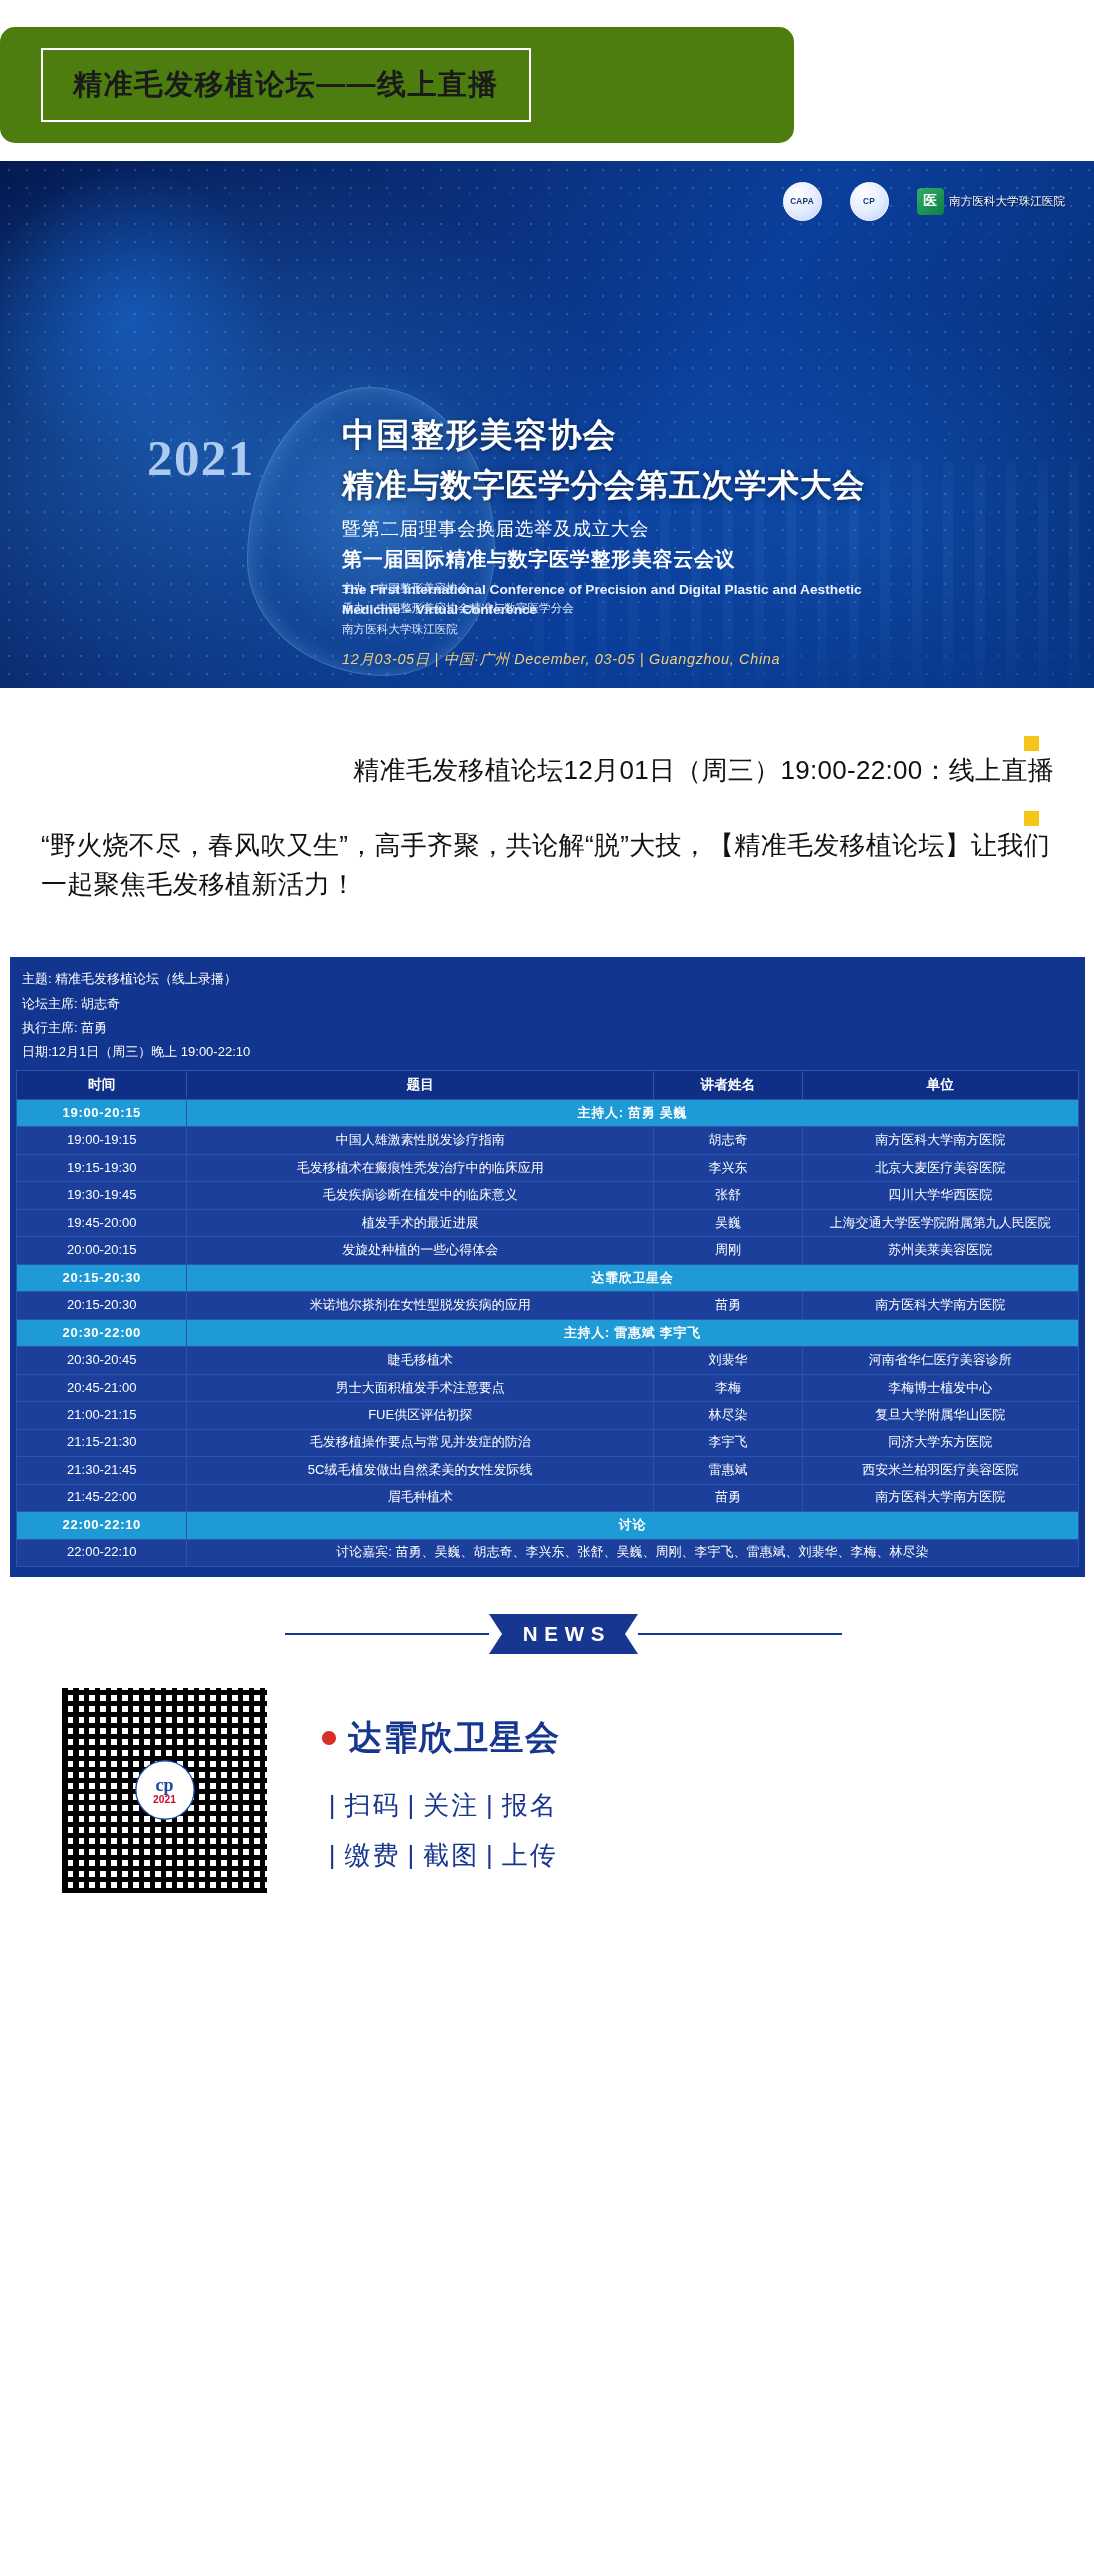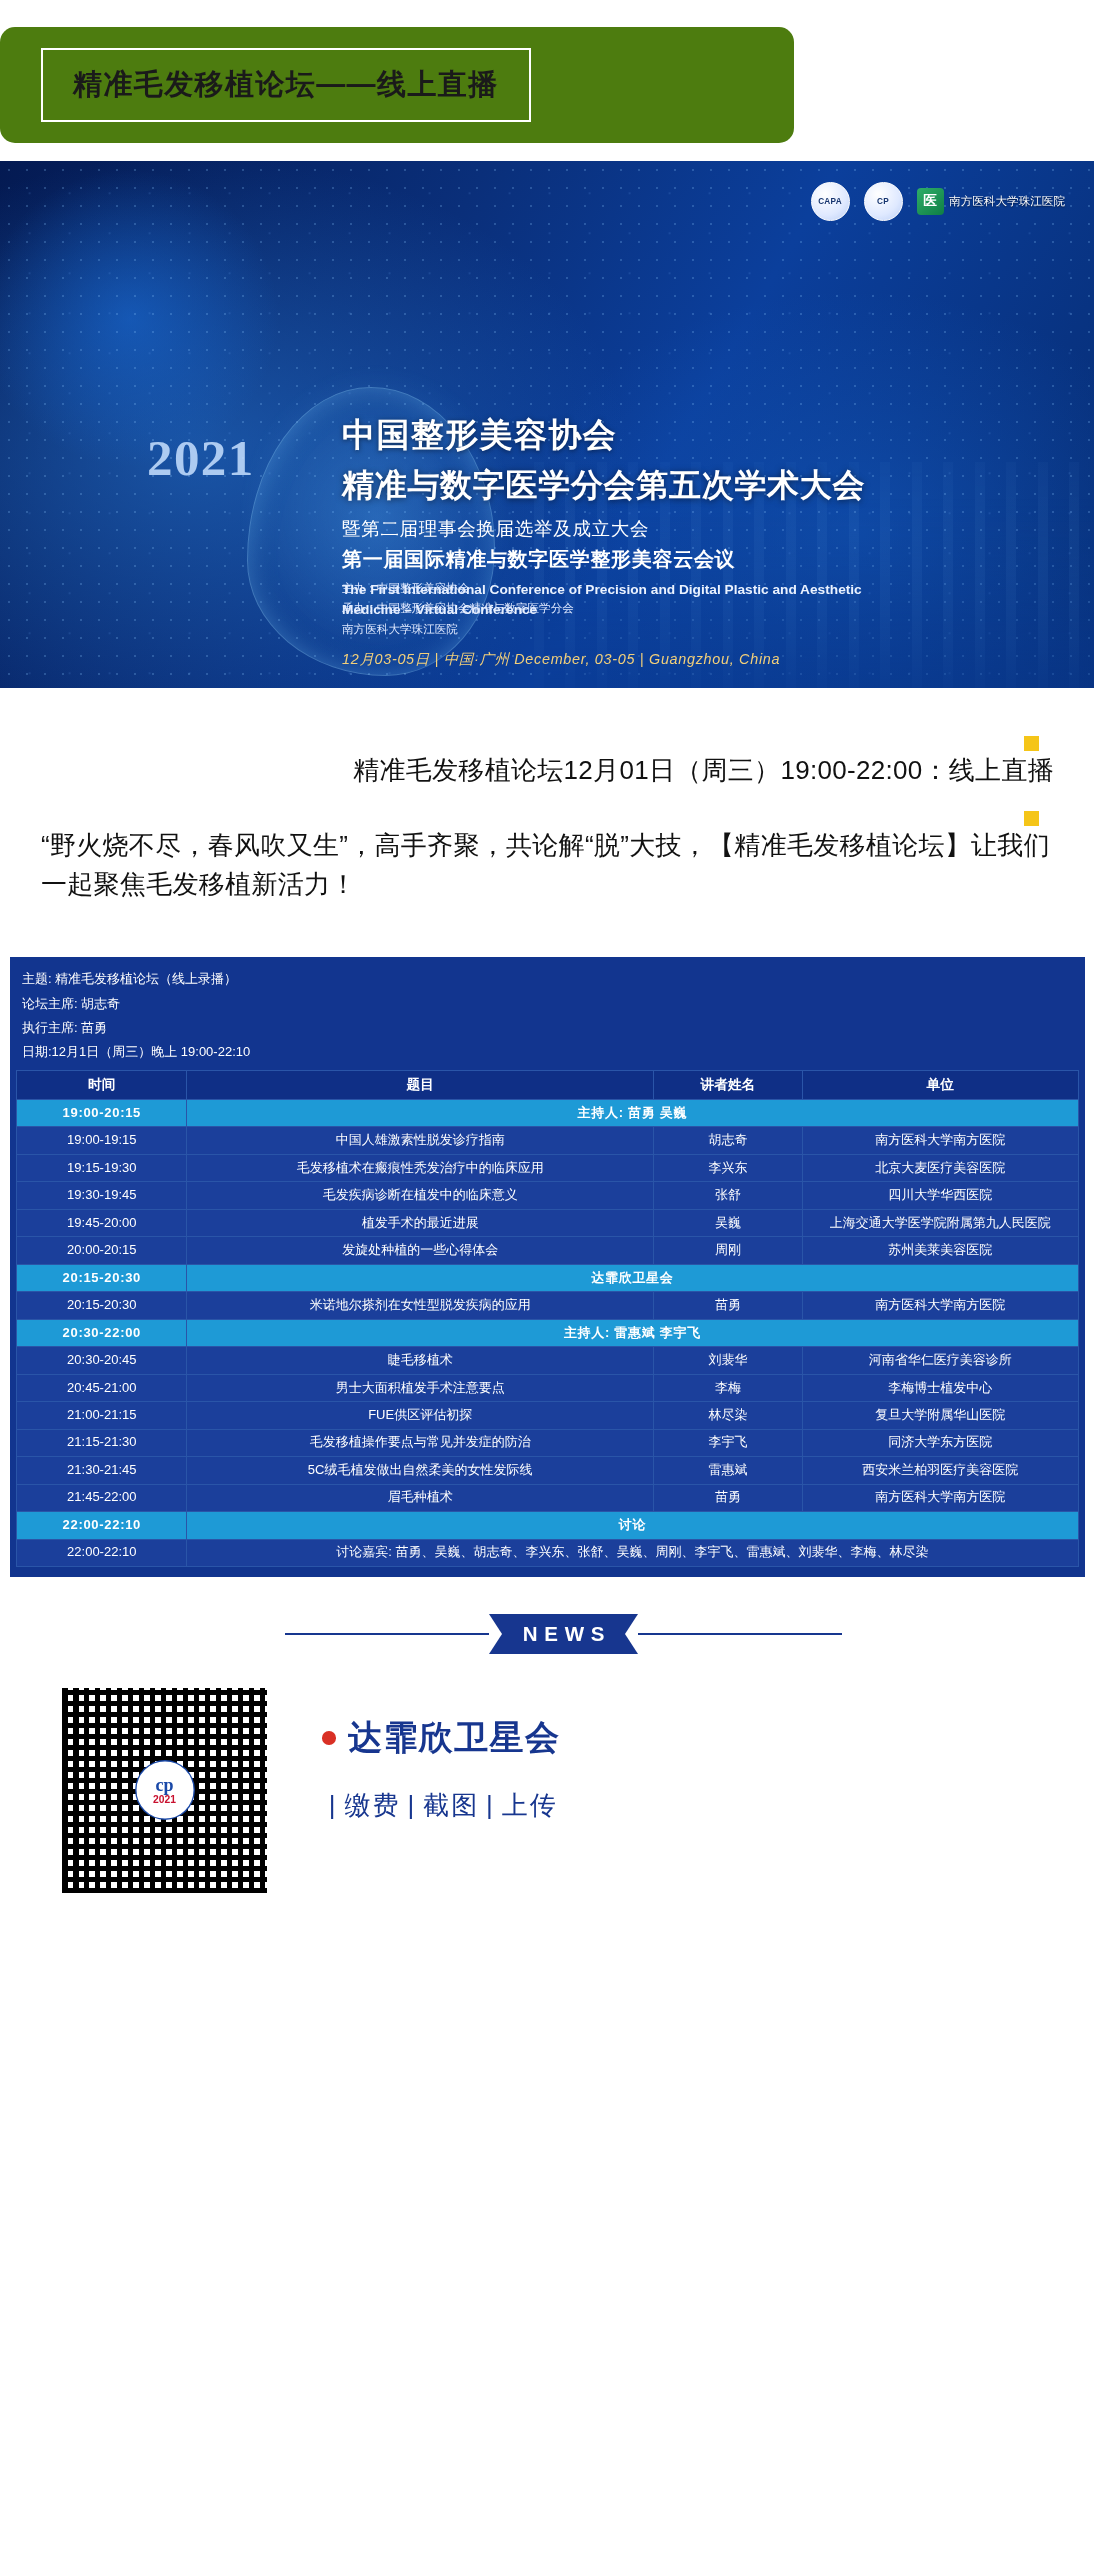--- a/index.html
+++ b/index.html
@@ -112,21 +112,21 @@
     height: 424px;
     background: radial-gradient(closest-side, rgba(25,110,220,0.55), rgba(0,0,0,0) 70%);
   }
 
   .hero-logos {
     position: absolute;
     top: 20.5px;
     right: 30px;
     display: flex;
     align-items: center;
-    gap: 14px;
+    gap: 28px;
   }
   .logo-circle {
     width: 37px;
     height: 37px;
     border-radius: 50%;
     background: radial-gradient(circle at 35% 30%, #ffffff, #dfe9ff 60%, #b9cdf5);
     border: 1.4px solid #ffffff;
     display: flex;
     align-items: center;
     justify-content: center;
@@ -594,20 +594,23 @@
         <div class="yr">2021</div>
       </div>
     </div>
     <div class="footer-right">
       <div class="reg-title">
         <div class="reg-dot"></div>
         <div class="reg-title-text">达霏欣卫星会</div>
       </div>
       <div class="reg-steps">
         <div>
+          <span class="sep">|</span><span>扫码</span><span class="sep">|</span><span>关注</span><span class="sep">|</span><span>报名</span>
+        </div>
+        <div>
           <span class="sep">|</span><span>缴费</span><span class="sep">|</span><span>截图</span><span class="sep">|</span><span>上传</span>
         </div>
       </div>
     </div>
   </div>
 
 </div>
 
 
 </body></html>

